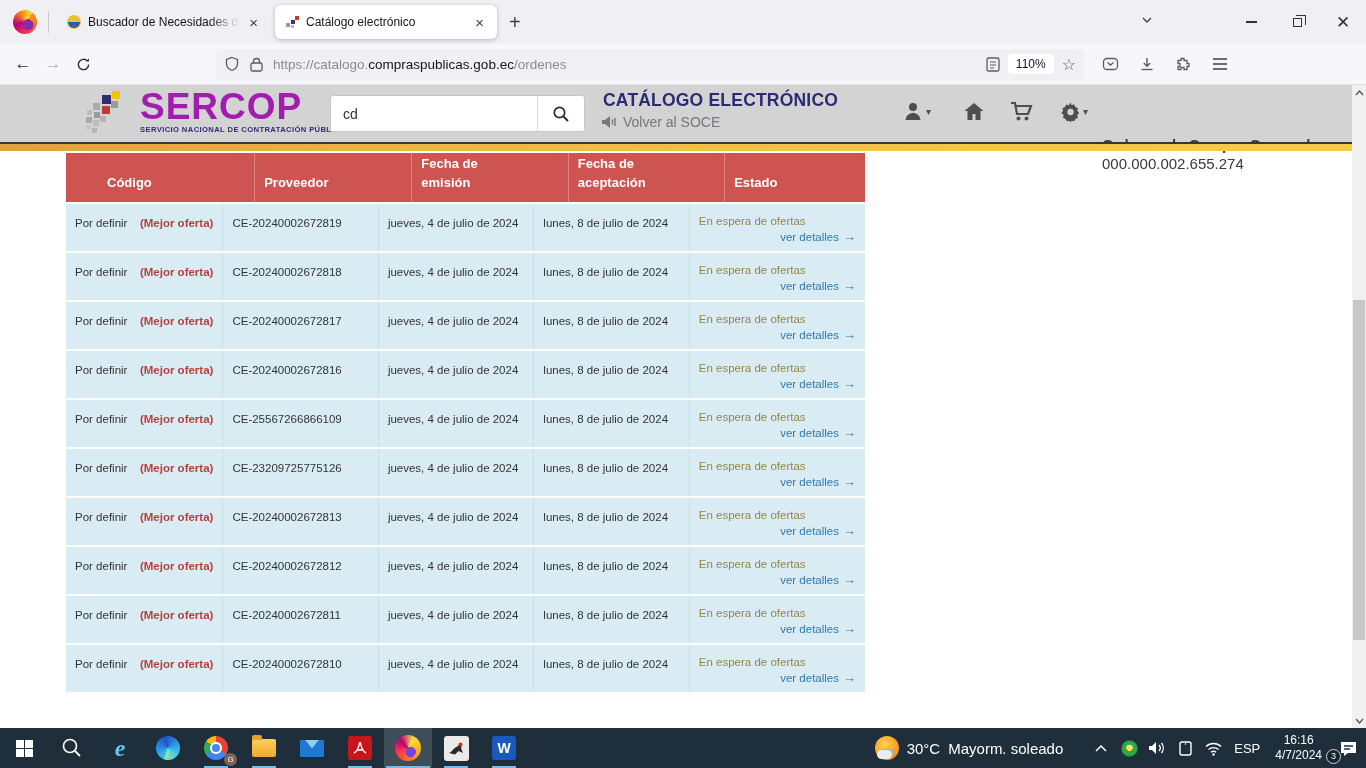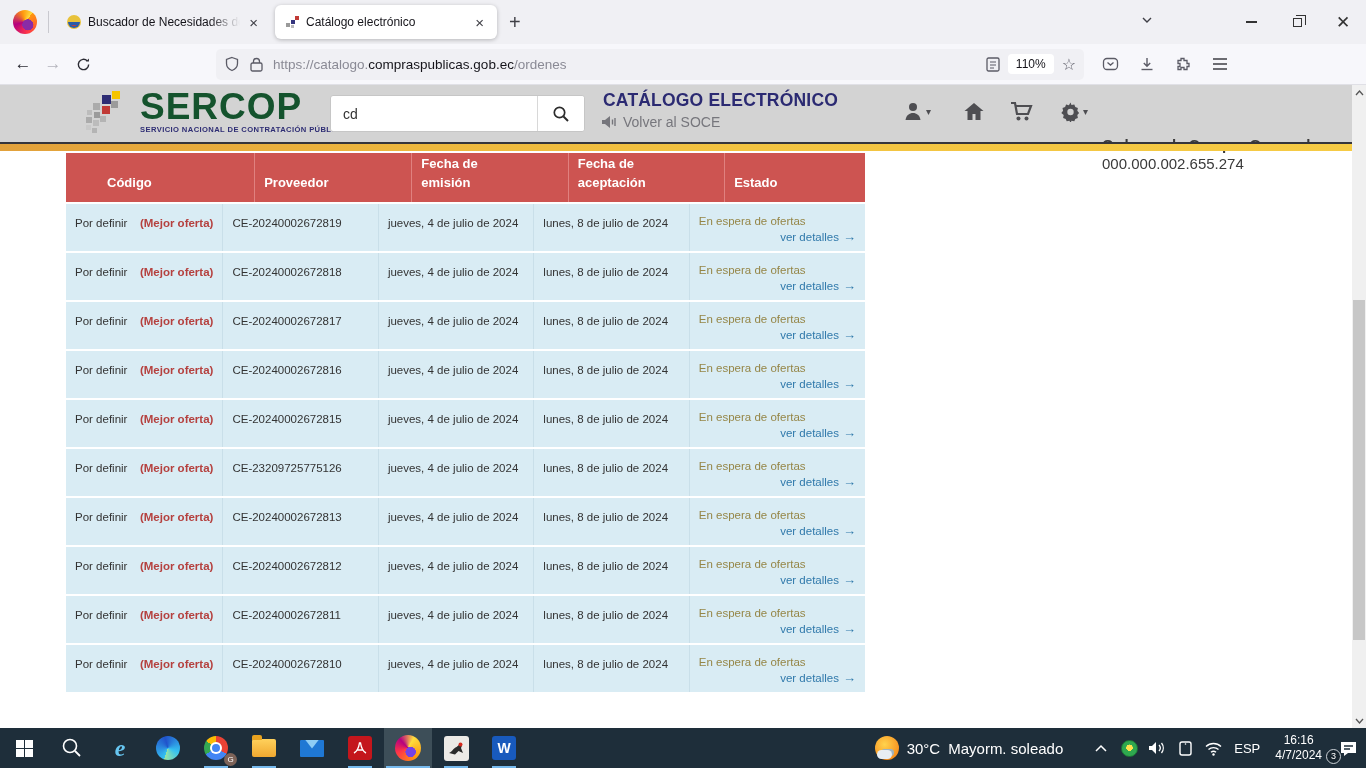--- a/index.html
+++ b/index.html
@@ -37,21 +37,21 @@
   .star { font-size:16px; color:#5b5b66; }
   .nav-right { display:flex; align-items:center; margin-left:18px; gap:20px; }
 
   
   .page { position:absolute; left:0; top:85px; width:1366px; height:643px; background:#fff; }
   .sheader { position:absolute; left:0; top:0; width:1352px; height:57px; background:#d3d3d3; }
   .goldbar { position:absolute; left:0; top:57px; width:1352px; height:9px; border-top:2px solid #35353b; background:linear-gradient(to right,#e2a13b,#edb83e 32%,#f2c341 55%,#f6cb45); }
 
   .logo-wrap { position:absolute; left:84px; top:4px; display:flex; align-items:flex-start; }
   .logo-text { margin-left:6px; }
-  .sercop { font-size:37px; font-weight:bold; color:#14532d; letter-spacing:1px; line-height:36px; }
+  .sercop { font-size:37px; font-weight:bold; color:#a21caf; letter-spacing:1px; line-height:36px; }
   .sercop-sub { font-size:7.6px; font-weight:bold; color:#2e2d74; letter-spacing:.4px; }
 
   .searchbox { position:absolute; left:330px; top:10px; width:255px; height:37px; background:#fff; border:1px solid #c6c6c6; border-radius:3px; display:flex; }
   .searchbox input { flex:1; border:none; outline:none; background:transparent; font-size:14px; color:#333; padding:0 12px; font-family:"Liberation Sans",sans-serif; }
   .searchbtn { width:47px; border-left:1px solid #d8d8d8; display:flex; align-items:center; justify-content:center; background:#fff; border-radius:0 3px 3px 0; }
 
   .cat-title { position:absolute; left:603px; top:5px; font-size:17.5px; font-weight:bold; color:#2b2a72; letter-spacing:.2px; }
   .volver { position:absolute; left:601px; top:29px; font-size:14px; color:#76767c; display:flex; align-items:center; gap:5px; }
 
   .hicon { position:absolute; top:16px; color:#4e4e52; display:flex; align-items:center; }
@@ -370,21 +370,21 @@
               <span class="arr">→</span>
             </span>
     </div>
   </div>
 
   <div class="trow">
     <div class="tcell prov c0">
             <span>Por definir</span>
             <span class="oferta">(Mejor oferta)</span>
           </div>
-    <div class="tcell c1">CE-20240002672815</div>
+    <div class="tcell c1">CE-25567266866109</div>
     <div class="tcell c2">jueves, 4 de julio de 2024</div>
     <div class="tcell c3">lunes, 8 de julio de 2024</div>
     <div class="tcell estado c4">
       <span class="est1">En espera de ofertas</span>
       <span class="est2">
               <span>ver detalles</span>
               <span class="arr">→</span>
             </span>
     </div>
   </div>

